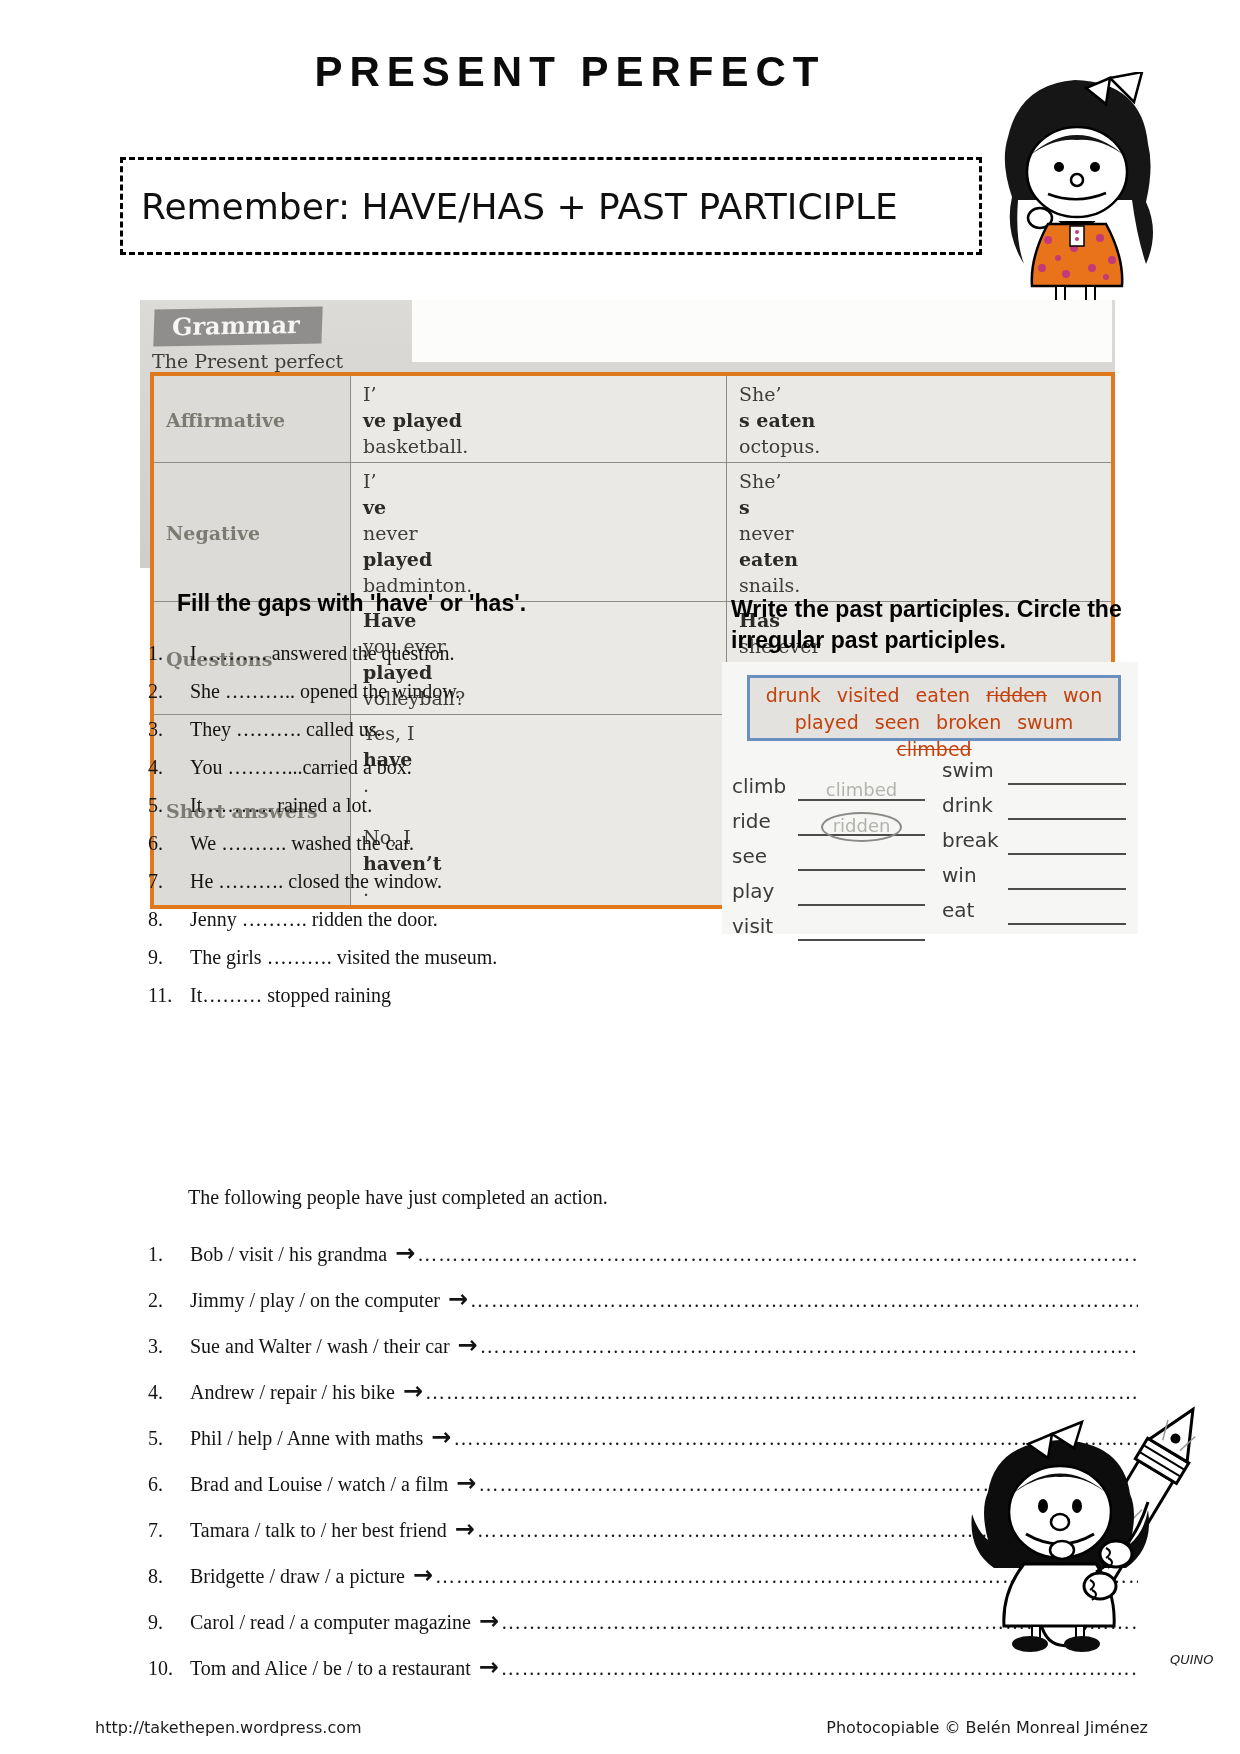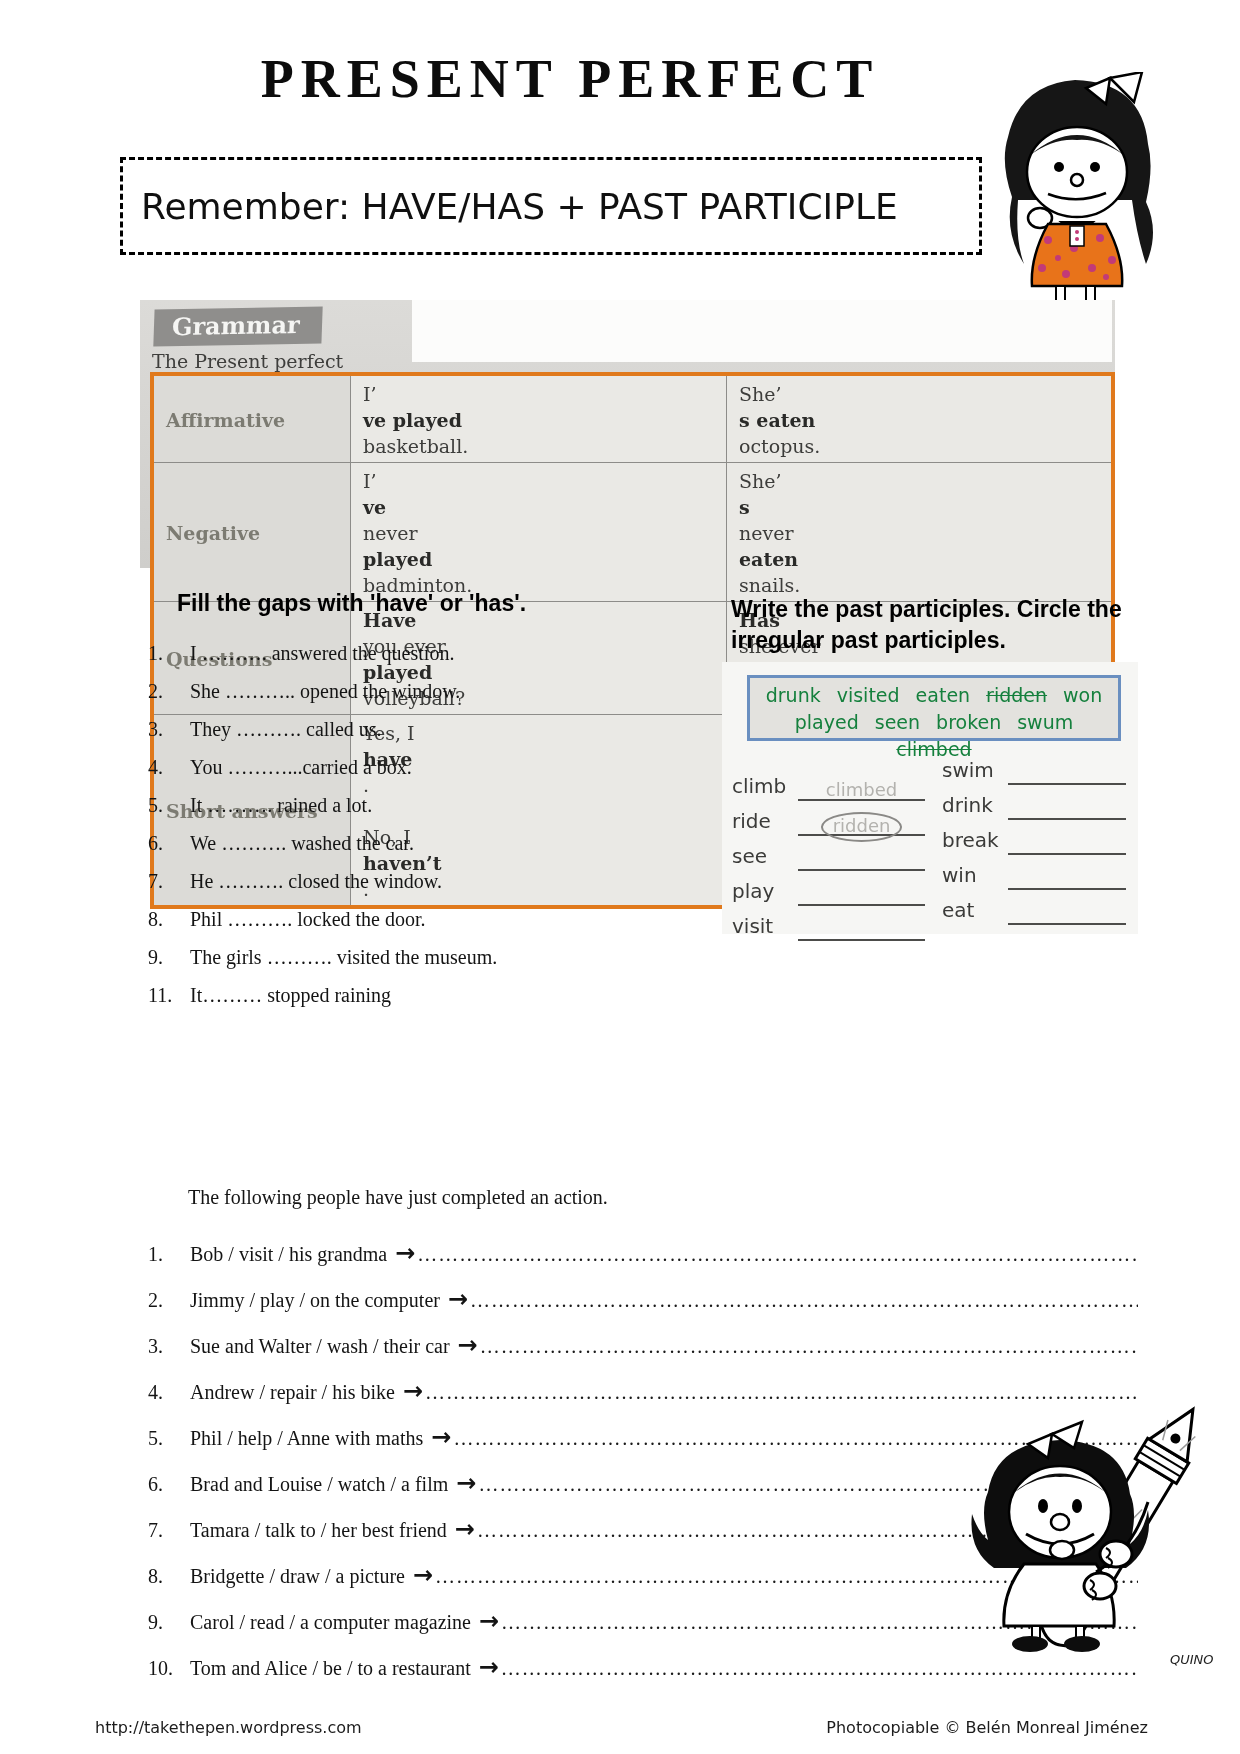--- a/index.html
+++ b/index.html
@@ -1,21 +1,21 @@
 <!DOCTYPE html>
 <html><head>
 <meta charset="utf-8">
 <style>
   html,body{margin:0;padding:0;background:#888;}
   .page{position:relative;width:1240px;height:1754px;background:#ffffff;margin:0 auto;
         font-family:"Liberation Serif", serif;color:#141414;overflow:hidden;}
 
   
   .title{position:absolute;left:0;top:48px;width:1140px;text-align:center;
-         font-family:Liberation Serif, serif;font-weight:bold;font-size:54px;
+         font-family:Liberation Sans, sans-serif;font-weight:bold;font-size:42px;
          letter-spacing:7px;color:#0c0c0c;}
 
   
   .remember-box{position:absolute;left:120px;top:157px;width:856px;height:92px;
                 border:3px dashed #000;display:flex;align-items:center;}
   .remember-text{font-family:"DejaVu Sans", sans-serif;font-size:36px;color:#101010;
                  padding-left:18px;letter-spacing:0px;white-space:nowrap;}
 
   
   .scan{position:absolute;left:140px;top:300px;width:975px;height:268px;
@@ -47,21 +47,21 @@
   .fitem{height:38px;line-height:38px;font-size:20px;white-space:nowrap;}
   .fnum{display:inline-block;min-width:42px;}
 
   
   .part-heading{position:absolute;left:731px;top:594px;width:480px;
                 font-family:"Liberation Sans", sans-serif;font-weight:bold;font-size:23px;
                 line-height:31px;color:#000;white-space:pre-line;}
   .scan2{position:absolute;left:722px;top:662px;width:416px;height:272px;background:#f6f6f4;}
   .word-box{position:absolute;left:747px;top:675px;width:368px;height:56px;
             border:3px solid #6a8fc0;background:#e3e2de;text-align:center;
-            font-family:"DejaVu Sans", sans-serif;font-size:19px;color:#15803d;
+            font-family:"DejaVu Sans", sans-serif;font-size:19px;color:#c2410c;
             padding-top:4px;line-height:27px;}
   .word{display:inline-block;margin:0 8px;}
   .struck{text-decoration:line-through;}
   .verbs-left{position:absolute;left:732px;top:750px;margin-top:16px;}
   .verbs-right{position:absolute;left:942px;top:750px;}
   .vrow{display:flex;align-items:flex-end;height:35px;}
   .verb{width:66px;font-family:"DejaVu Sans", sans-serif;font-size:20px;color:#3b3b39;
         line-height:30px;}
   .vline{width:127px;border-bottom:2px solid #4c4c4a;height:34px;display:flex;
          justify-content:center;align-items:flex-end;}
@@ -212,21 +212,21 @@
 
   <div class="fill-heading">Fill the gaps with 'have' or 'has'.</div>
   <div class="fill-list">
       <div class="fitem"><span class="fnum">1.</span><span class="ftext">I ………. answered the question.</span></div>
       <div class="fitem"><span class="fnum">2.</span><span class="ftext">She ……….. opened the window.</span></div>
       <div class="fitem"><span class="fnum">3.</span><span class="ftext">They ………. called us.</span></div>
       <div class="fitem"><span class="fnum">4.</span><span class="ftext">You ………...carried a box.</span></div>
       <div class="fitem"><span class="fnum">5.</span><span class="ftext">It ………. rained a lot.</span></div>
       <div class="fitem"><span class="fnum">6.</span><span class="ftext">We ………. washed the car.</span></div>
       <div class="fitem"><span class="fnum">7.</span><span class="ftext">He ………. closed the window.</span></div>
-      <div class="fitem"><span class="fnum">8.</span><span class="ftext">Phil ………. locked the door.</span></div>
+      <div class="fitem"><span class="fnum">8.</span><span class="ftext">Jenny ………. ridden the door.</span></div>
       <div class="fitem"><span class="fnum">9.</span><span class="ftext">The girls ………. visited the museum.</span></div>
       <div class="fitem"><span class="fnum">11.</span><span class="ftext">It……… stopped raining</span></div>
     </div>
 
   <div class="part-heading">Write the past participles. Circle the
 irregular past participles.</div>
   <div class="scan2"></div>
   <div class="word-box">
       <div class="wline"><span class="word">drunk</span><span class="word">visited</span><span class="word">eaten</span><span class="word struck">ridden</span><span class="word">won</span></div>
       <div class="wline"><span class="word">played</span><span class="word">seen</span><span class="word">broken</span><span class="word">swum</span><span class="word struck">climbed</span></div>

